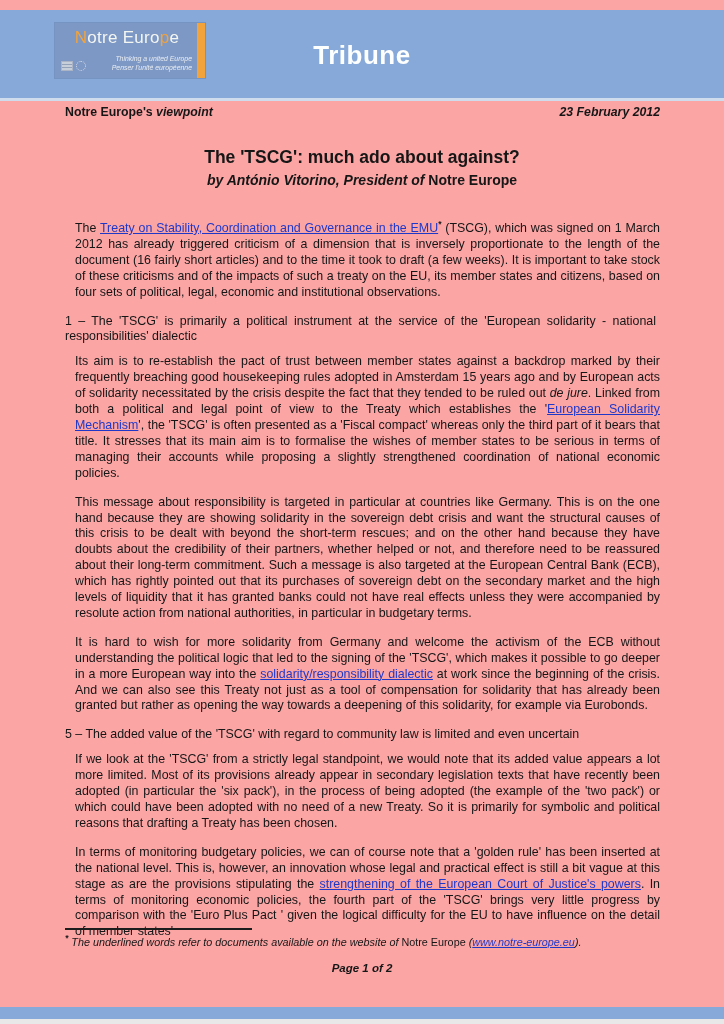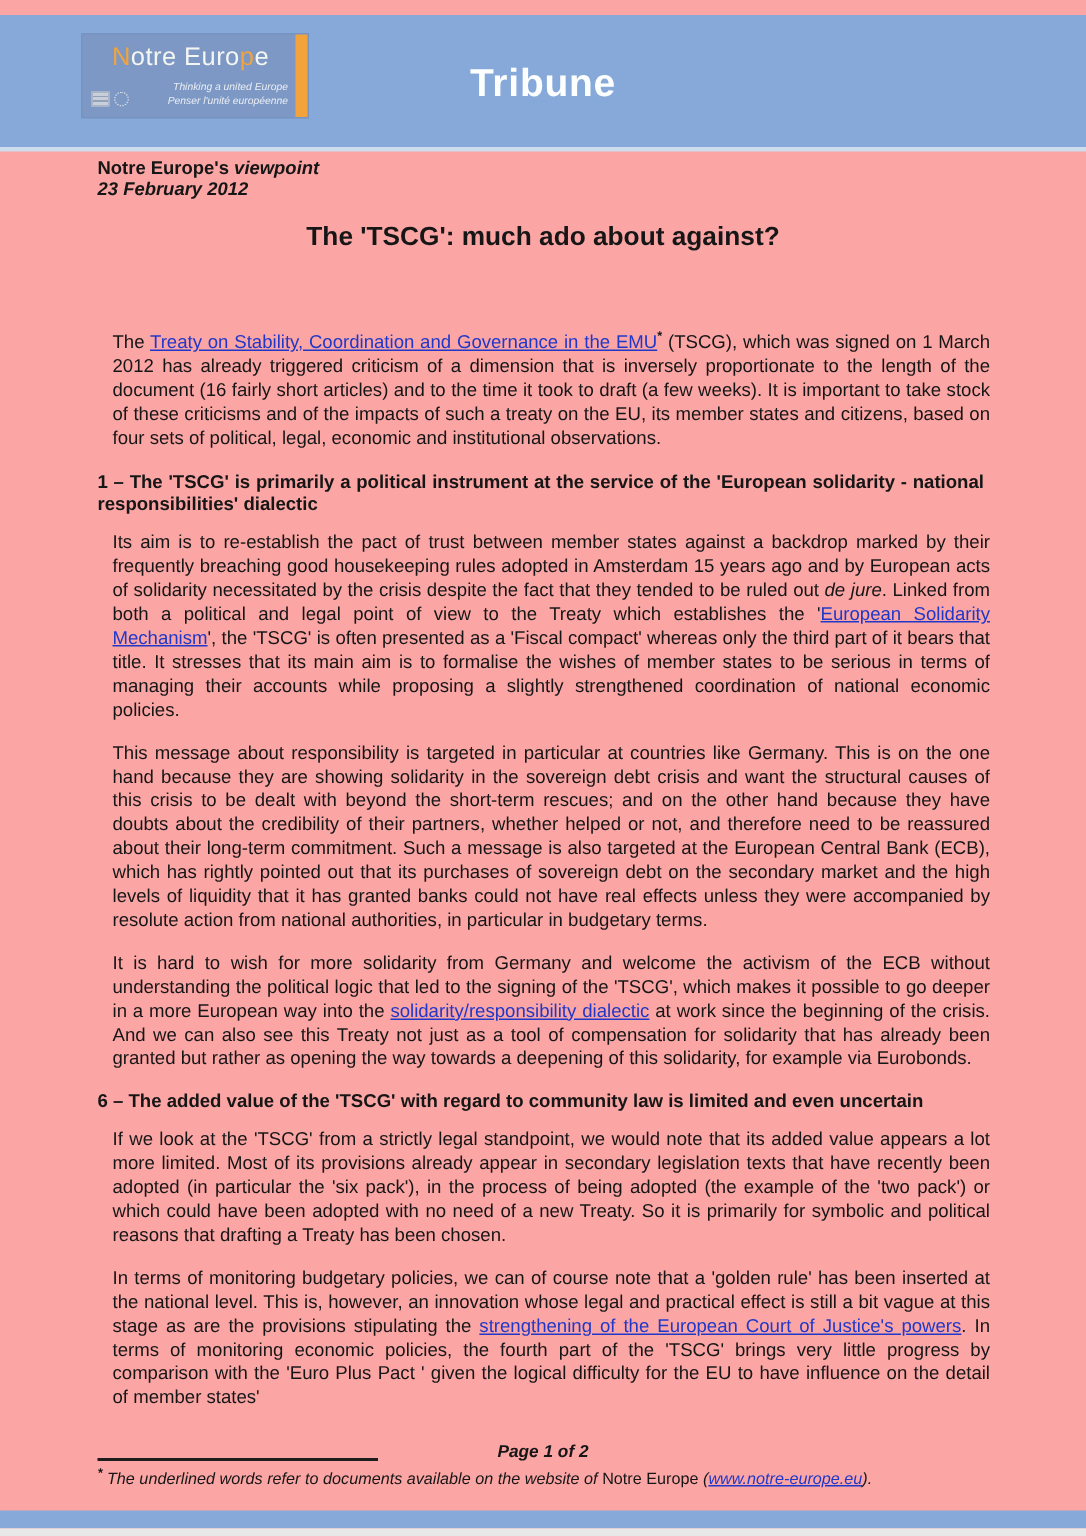--- a/index.html
+++ b/index.html
@@ -37,48 +37,48 @@
 
   .banner-title {
     position:absolute; top:30px; left:0; right:0; text-align:center;
     font-size:26px; font-weight:bold; color:#fdfefe; letter-spacing:.5px;
   }
 
   
   .meta {
     position:absolute; top:105px; left:65px; right:64px;
     display:flex; justify-content:space-between;
-    font-size:12.3px; font-weight:bold;flex-direction:column;
+    font-size:12.3px; font-weight:bold;
   }
   .meta .it { font-style:italic; }
 
   
   .doc-title {
     position:absolute; top:147px; left:0; right:0; text-align:center;
     font-size:17.5px; font-weight:bold;
   }
   .doc-byline {
     position:absolute; top:172px; left:0; right:0; text-align:center;
     font-size:14px; font-weight:bold; font-style:italic;
   }
   .doc-byline .org { font-style:normal; }
 
   
   .body {
     position:absolute; top:221px; left:65px; width:595px;
     font-size:12.4px; line-height:15.9px; text-align:justify;
   }
   .body p { margin:0 0 13px 10px; }
-  .body .heading { font-weight:bold; margin:1px 4px 9px 0; }
+  .body .heading { font-weight:normal; margin:1px 4px 9px 0; }
   a.doclink { color:#2038c8; text-decoration:underline; cursor:pointer; }
   .sup { font-size:8.5px; vertical-align:super; font-weight:bold; line-height:0; }
   .it { font-style:italic; }
 
   
-  .footnote { position:absolute; top:928px; left:65px; width:595px; font-size:10.8px; font-style:italic; line-height:14px;margin-top:44px; }
+  .footnote { position:absolute; top:928px; left:65px; width:595px; font-size:10.8px; font-style:italic; line-height:14px; }
   .footnote-rule { width:187px; border:0; border-top:2px solid #1d1d1d; margin:0 0 5px 0; }
   .footnote .org { font-style:normal; }
   .page-num {
     position:absolute; top:962px; left:0; right:0; text-align:center;
     font-size:11.5px; font-weight:bold; font-style:italic;
   }
   .footer-bar { position:absolute; bottom:0; left:0; right:0; height:12px; background:#86a9d9; }
 </style>
 </head>
 <body>
@@ -103,40 +103,43 @@
     <div class="banner-title">Tribune</div>
     <div class="banner-fade"></div>
   </div>
 
   <div class="meta">
     <div><span>Notre Europe's </span><span class="it">viewpoint</span></div>
     <div class="it">23 February 2012</div>
   </div>
 
   <div class="doc-title">The 'TSCG': much ado about against?</div>
+  <div class="doc-byline">
+    <span>by António Vitorino, President of </span><span class="org">Notre Europe</span>
+  </div>
 
   <div class="body">
 
     <p>
       <span>The </span><a class="doclink">Treaty on Stability, Coordination and Governance in the EMU</a><span class="sup">*</span><span> (TSCG), which was signed on 1 March 2012 has already triggered criticism of a dimension that is inversely proportionate to the length of the document (16 fairly short articles) and to the time it took to draft (a few weeks). It is important to take stock of these criticisms and of the impacts of such a treaty on the EU, its member states and citizens, based on four sets of political, legal, economic and institutional observations.</span>
     </p>
 
     <div class="heading">1 – The 'TSCG' is primarily a political instrument at the service of the 'European solidarity - national responsibilities' dialectic</div>
 
     <p>
       <span>Its aim is to re-establish the pact of trust between member states against a backdrop marked by their frequently breaching good housekeeping rules adopted in Amsterdam 15 years ago and by European acts of solidarity necessitated by the crisis despite the fact that they tended to be ruled out </span><span class="it">de jure</span><span>. Linked from both a political and legal point of view to the Treaty which establishes the '</span><a class="doclink">European Solidarity Mechanism</a><span>', the 'TSCG' is often presented as a 'Fiscal compact' whereas only the third part of it bears that title. It stresses that its main aim is to formalise the wishes of member states to be serious in terms of managing their accounts while proposing a slightly strengthened coordination of national economic policies.</span>
     </p>
 
     <p>This message about responsibility is targeted in particular at countries like Germany. This is on the one hand because they are showing solidarity in the sovereign debt crisis and want the structural causes of this crisis to be dealt with beyond the short-term rescues; and on the other hand because they have doubts about the credibility of their partners, whether helped or not, and therefore need to be reassured about their long-term commitment. Such a message is also targeted at the European Central Bank (ECB), which has rightly pointed out that its purchases of sovereign debt on the secondary market and the high levels of liquidity that it has granted banks could not have real effects unless they were accompanied by resolute action from national authorities, in particular in budgetary terms.</p>
 
     <p>
       <span>It is hard to wish for more solidarity from Germany and welcome the activism of the ECB without understanding the political logic that led to the signing of the 'TSCG', which makes it possible to go deeper in a more European way into the </span><a class="doclink">solidarity/responsibility dialectic</a><span> at work since the beginning of the crisis. And we can also see this Treaty not just as a tool of compensation for solidarity that has already been granted but rather as opening the way towards a deepening of this solidarity, for example via Eurobonds.</span>
     </p>
 
-    <div class="heading">6 – The added value of the 'TSCG' with regard to community law is limited and even uncertain</div>
+    <div class="heading">5 – The added value of the 'TSCG' with regard to community law is limited and even uncertain</div>
 
     <p>If we look at the 'TSCG' from a strictly legal standpoint, we would note that its added value appears a lot more limited. Most of its provisions already appear in secondary legislation texts that have recently been adopted (in particular the 'six pack'), in the process of being adopted (the example of the 'two pack') or which could have been adopted with no need of a new Treaty. So it is primarily for symbolic and political reasons that drafting a Treaty has been chosen.</p>
 
     <p>
       <span>In terms of monitoring budgetary policies, we can of course note that a 'golden rule' has been inserted at the national level. This is, however, an innovation whose legal and practical effect is still a bit vague at this stage as are the provisions stipulating the </span><a class="doclink">strengthening of the European Court of Justice's powers</a><span>. In terms of monitoring economic policies, the fourth part of the 'TSCG' brings very little progress by comparison with the 'Euro Plus Pact ' given the logical difficulty for the EU to have influence on the detail of member states'</span>
     </p>
 
   </div>
 
   <div class="footnote">

